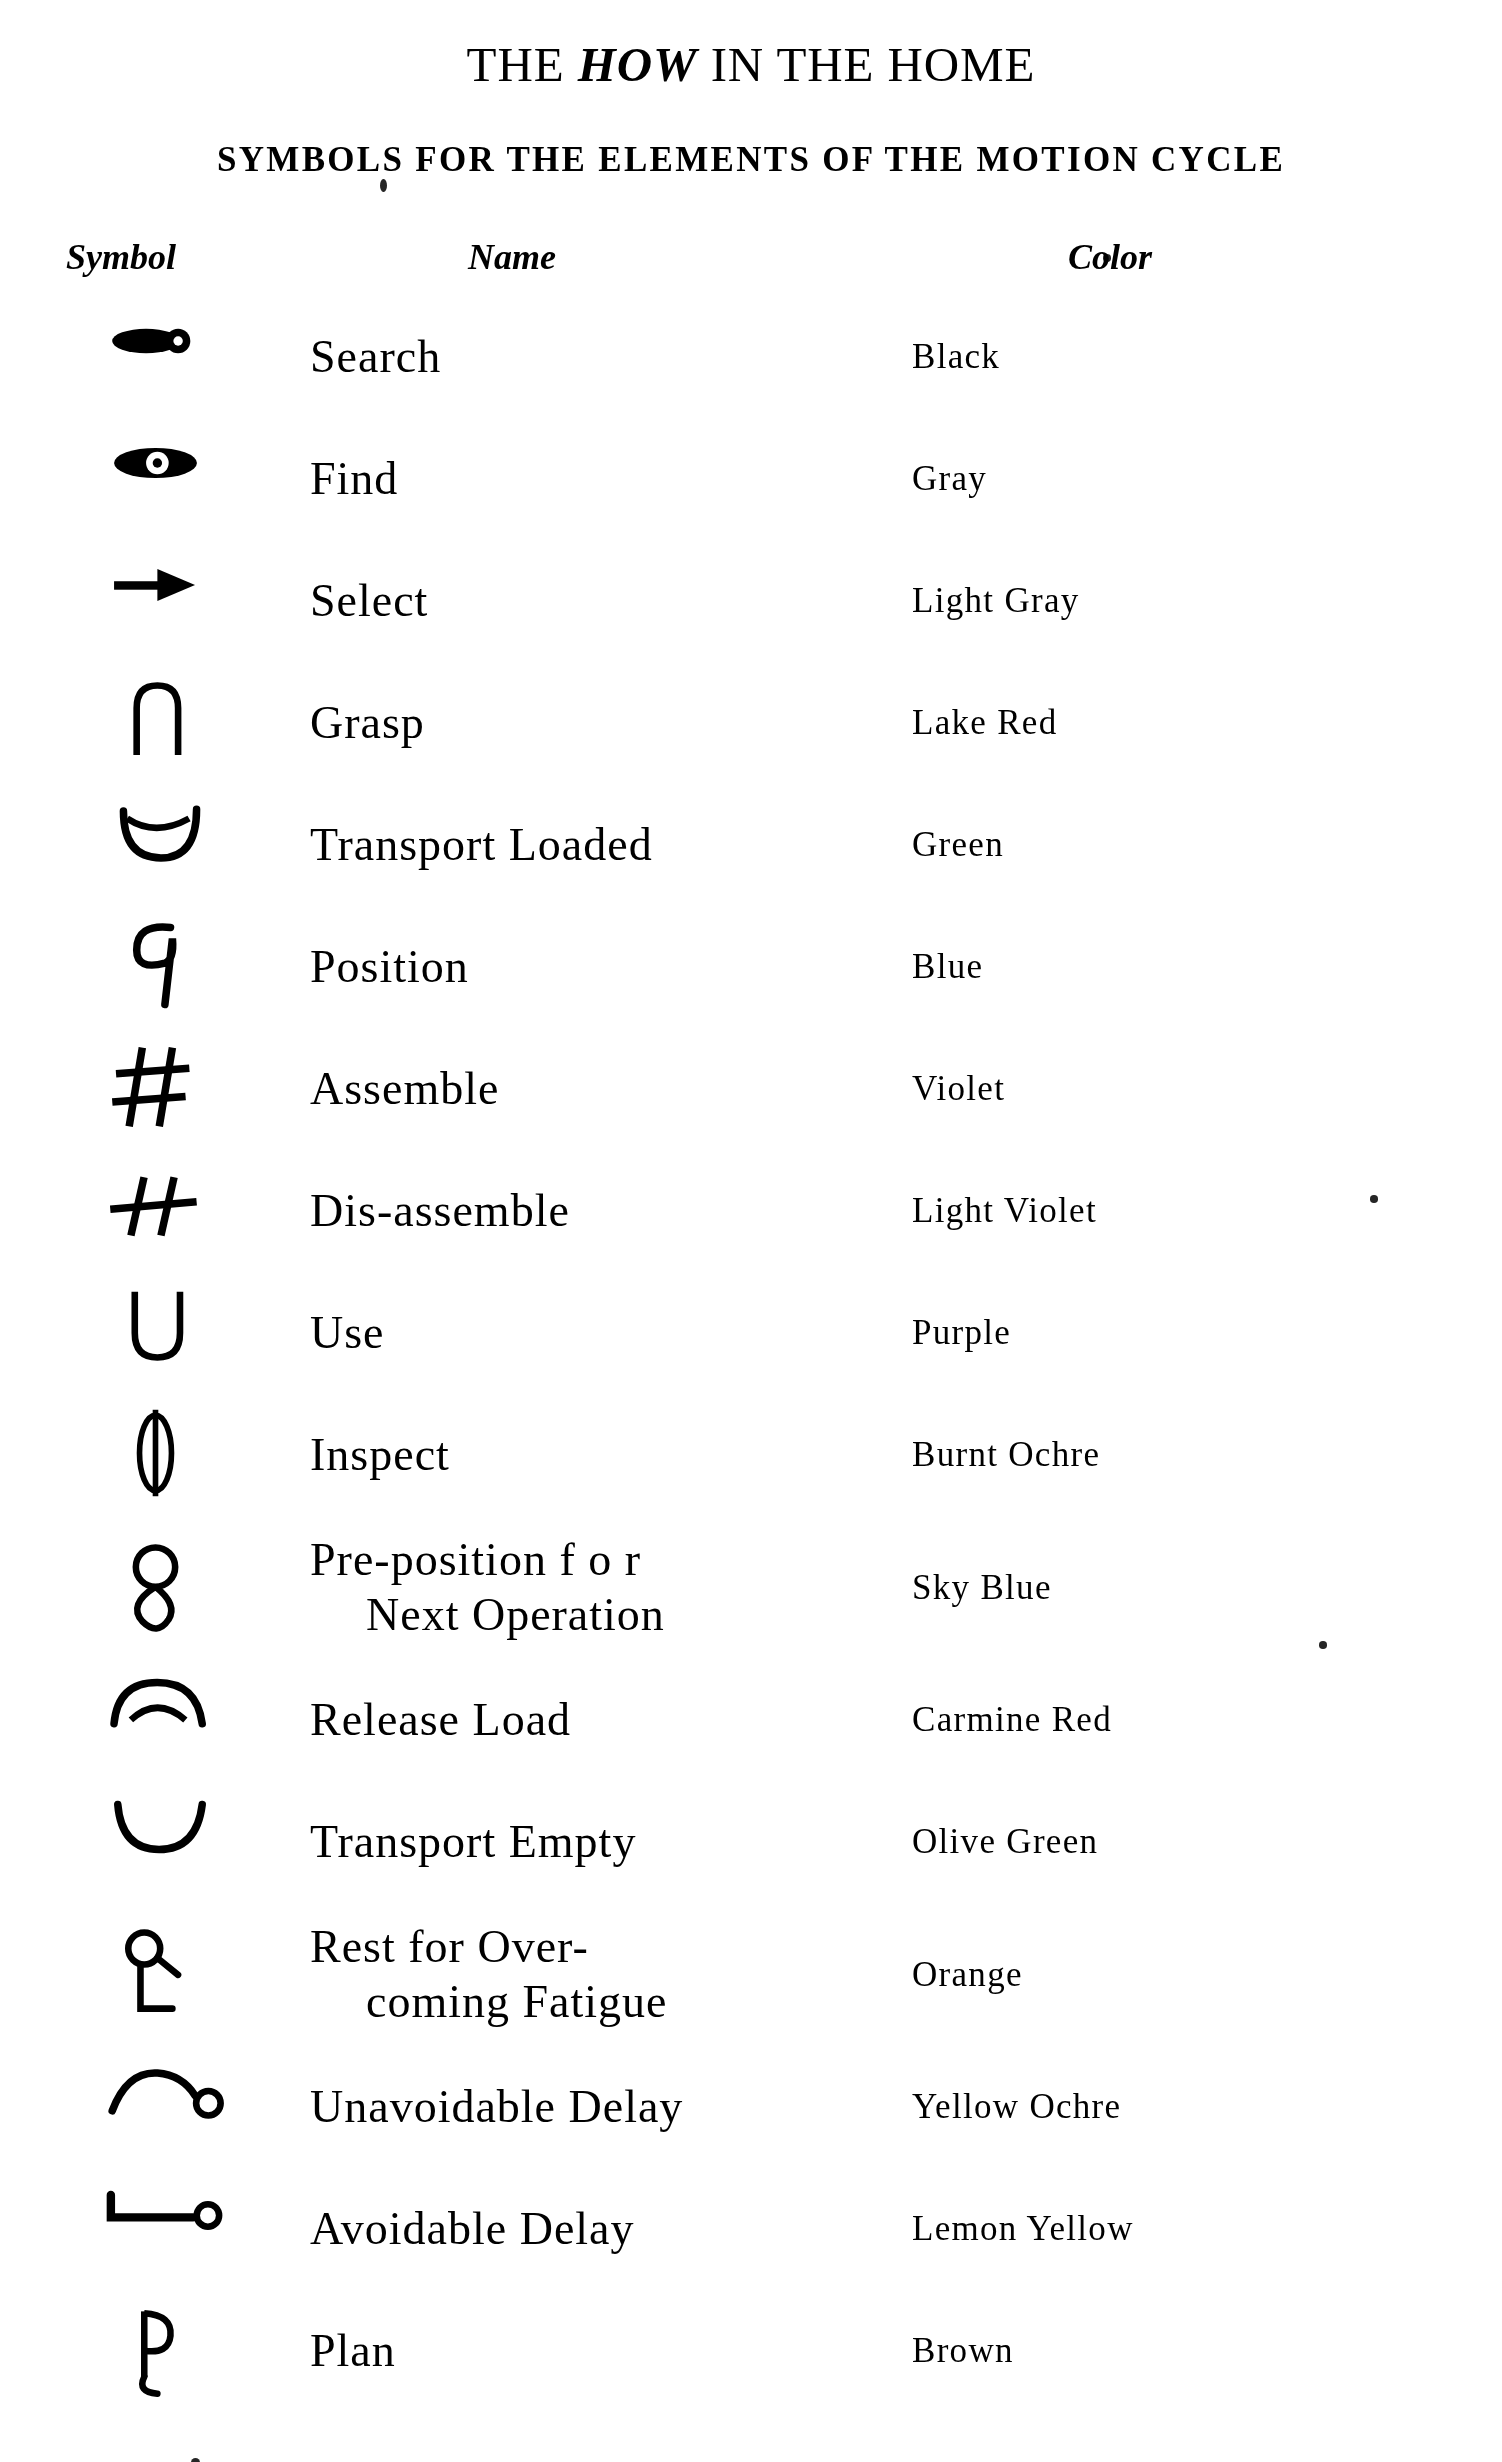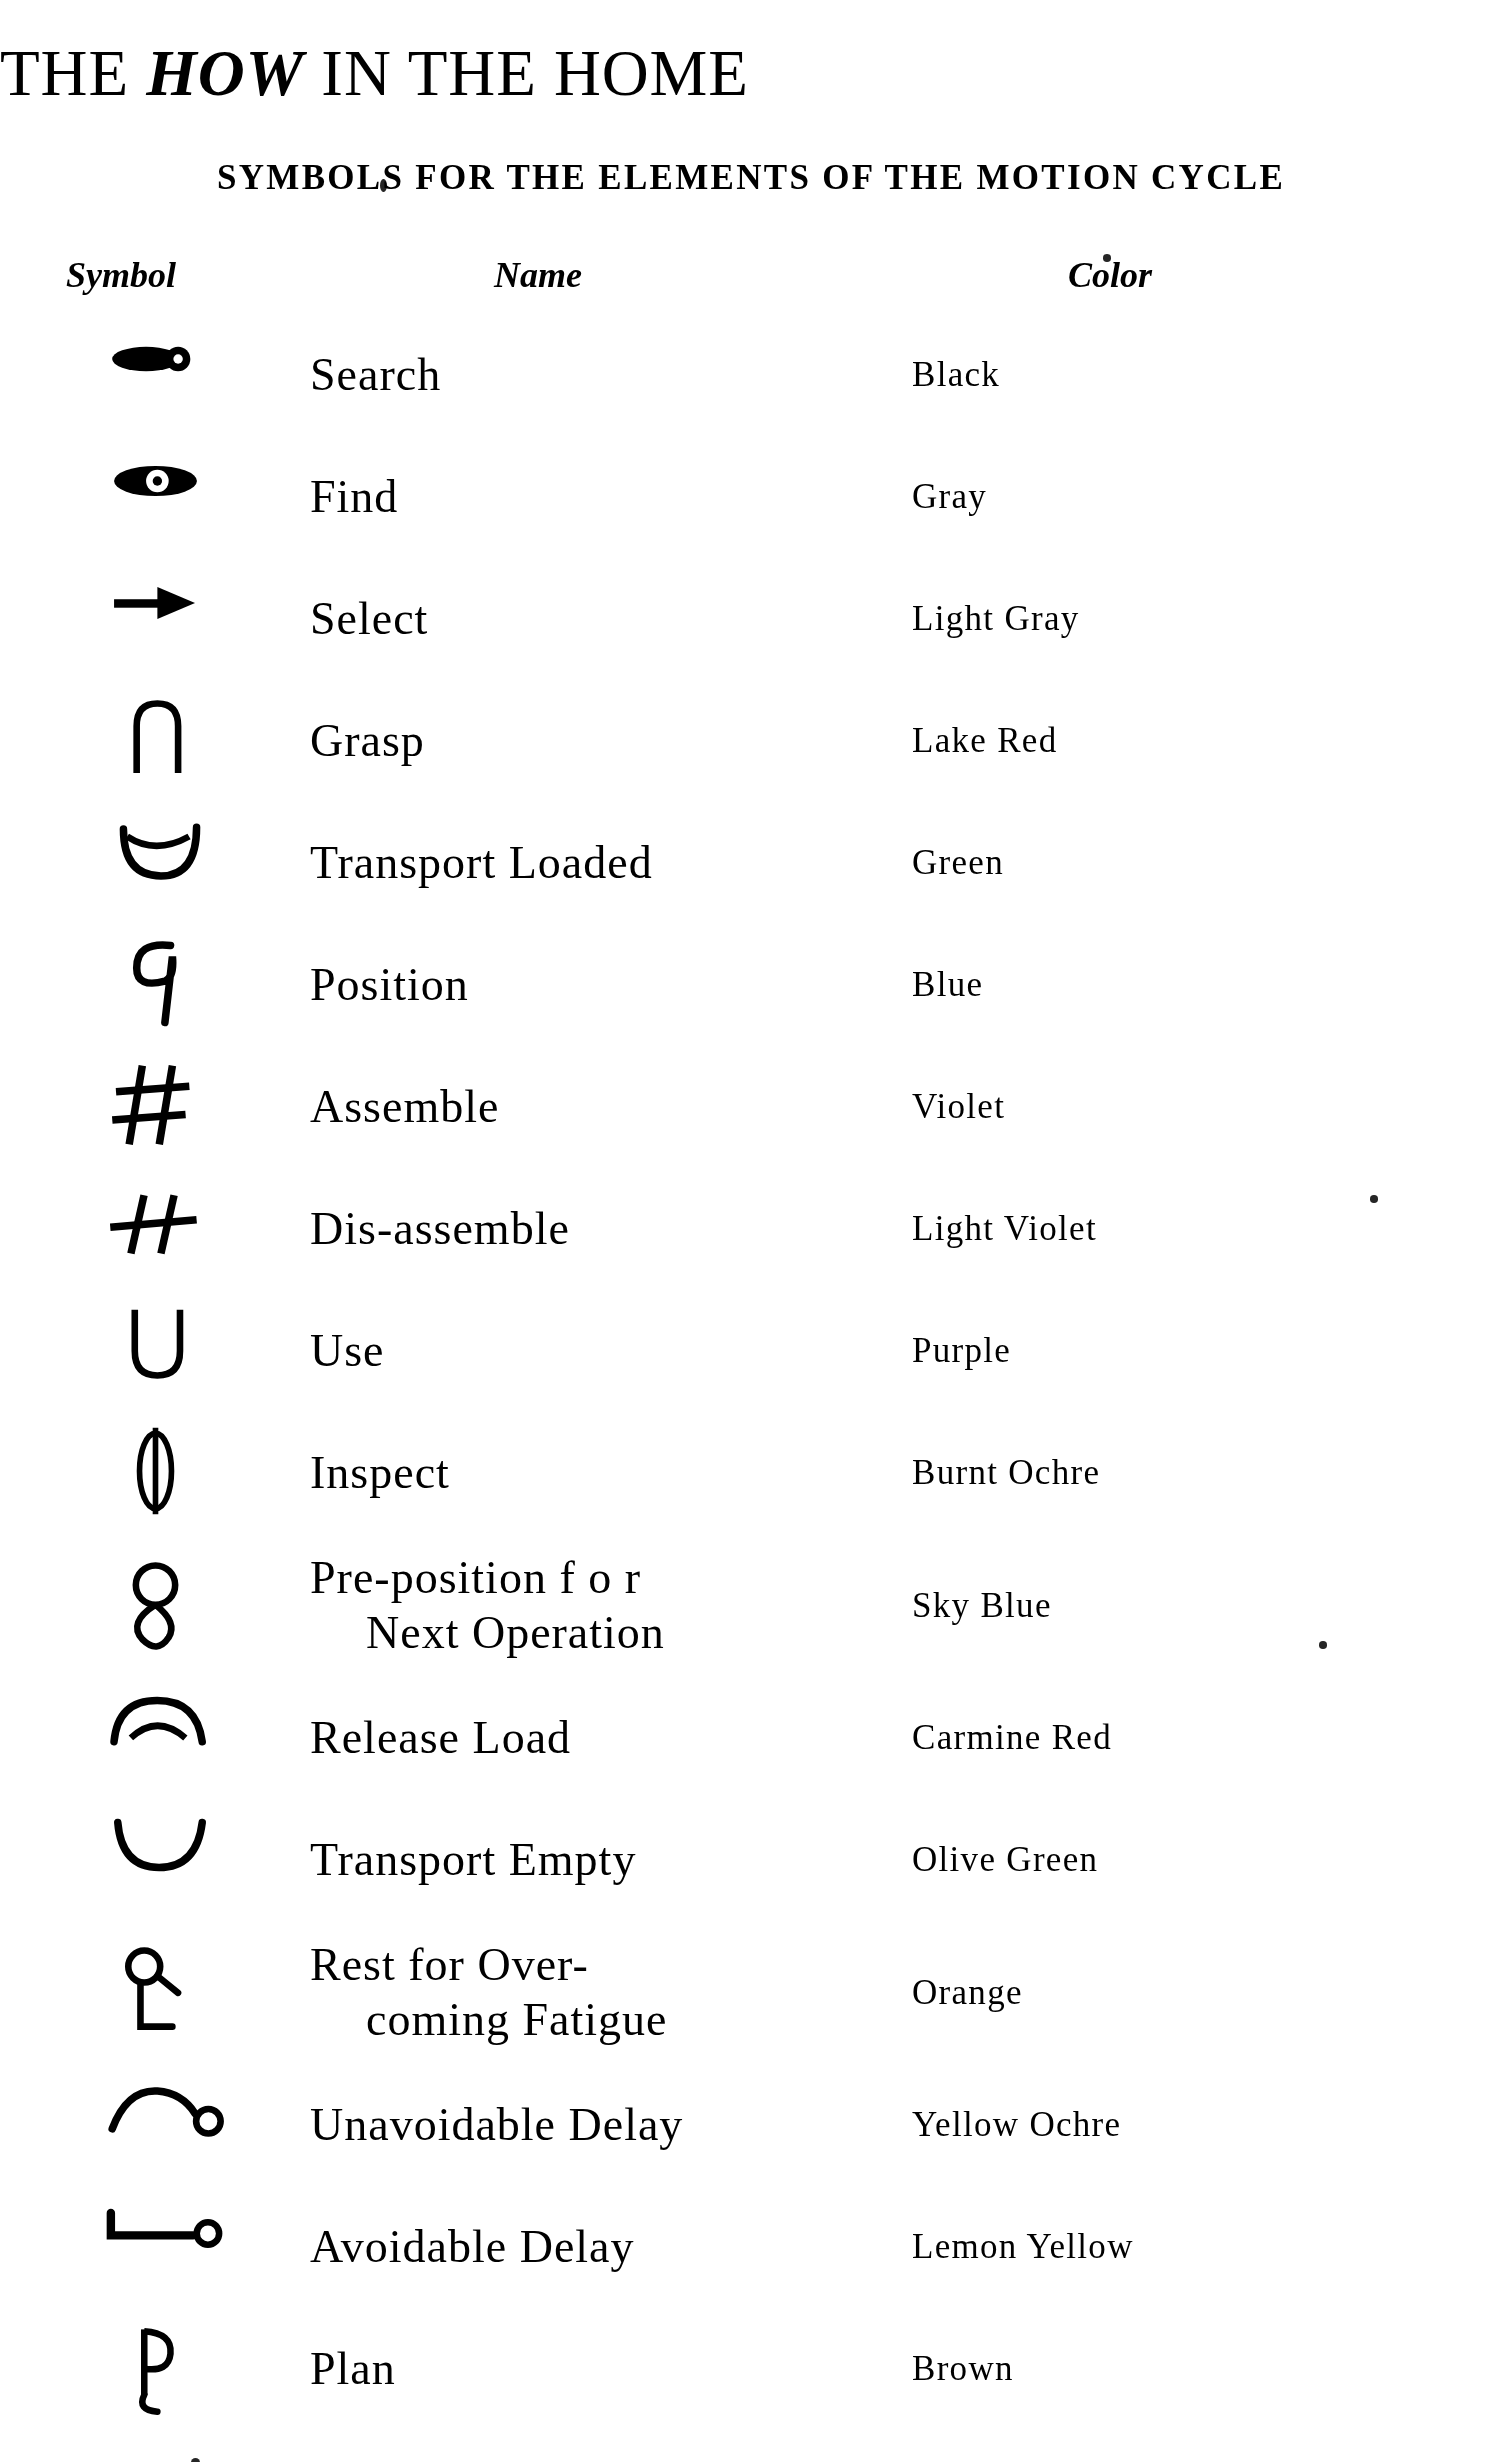--- a/index.html
+++ b/index.html
@@ -16,21 +16,22 @@
     overflow: hidden;
   }
   .page {
     position: relative;
     width: 1502px;
     height: 2462px;
     padding: 0;
   }
   
   .title-main {
-    font-size: 65px;
+    text-align: center;
+    font-size: 49px;
     letter-spacing: 0.9px;
     margin: 36px 0 16px 0;
     font-weight: 400;
     font-family: "Liberation Serif", serif;
     white-space: nowrap;
   }
   .title-main .ital {
     font-style: italic;
     font-weight: 700;
   }
@@ -52,21 +53,21 @@
   }
   .col-head {
     position: absolute;
     font-style: italic;
     font-weight: 700;
     font-size: 36px;
     font-family: "Liberation Serif", serif;
     white-space: nowrap;
   }
   .ch-symbol { left: 66px; }
-  .ch-name   { left: 494px; }
+  .ch-name   { left: 468px; }
   .ch-color  { left: 1068px; text-align: right; }
 
   
   table.motion {
     border-collapse: collapse;
     width: 1502px;
     table-layout: fixed;
     margin: 0;
   }
   table.motion td {

